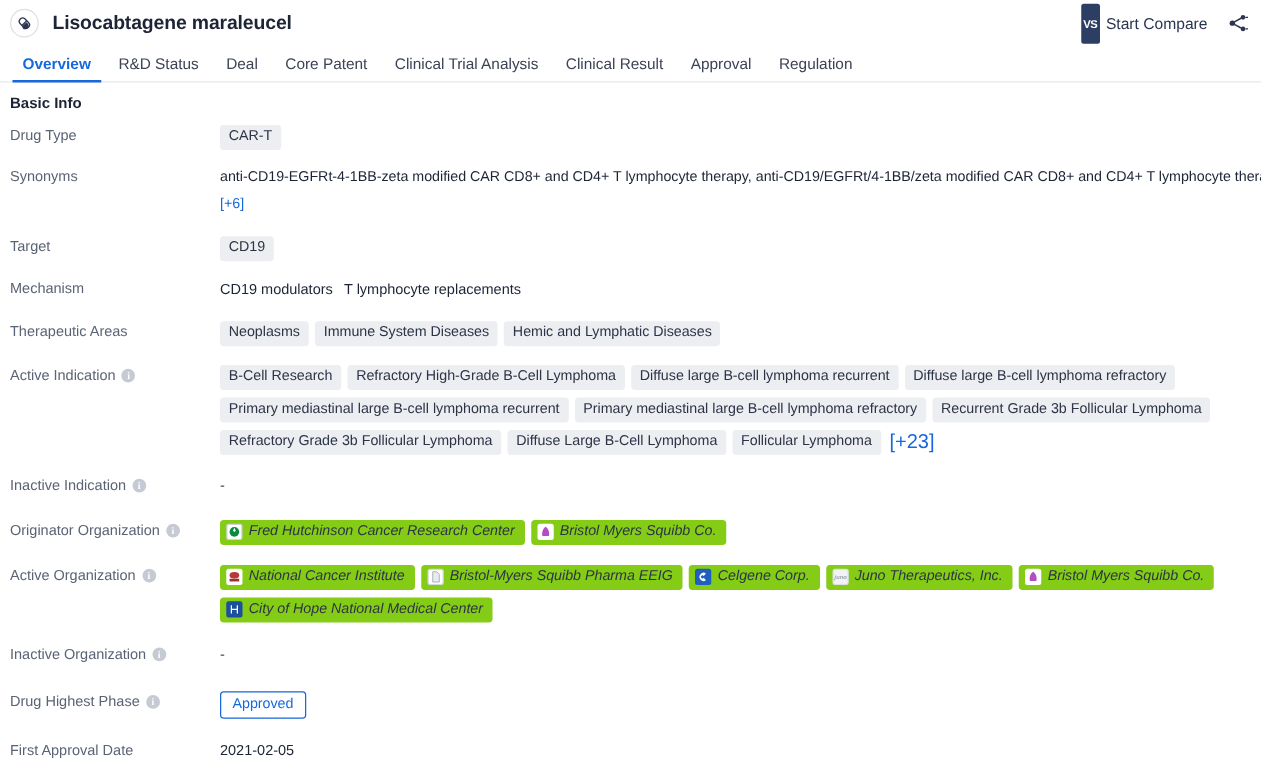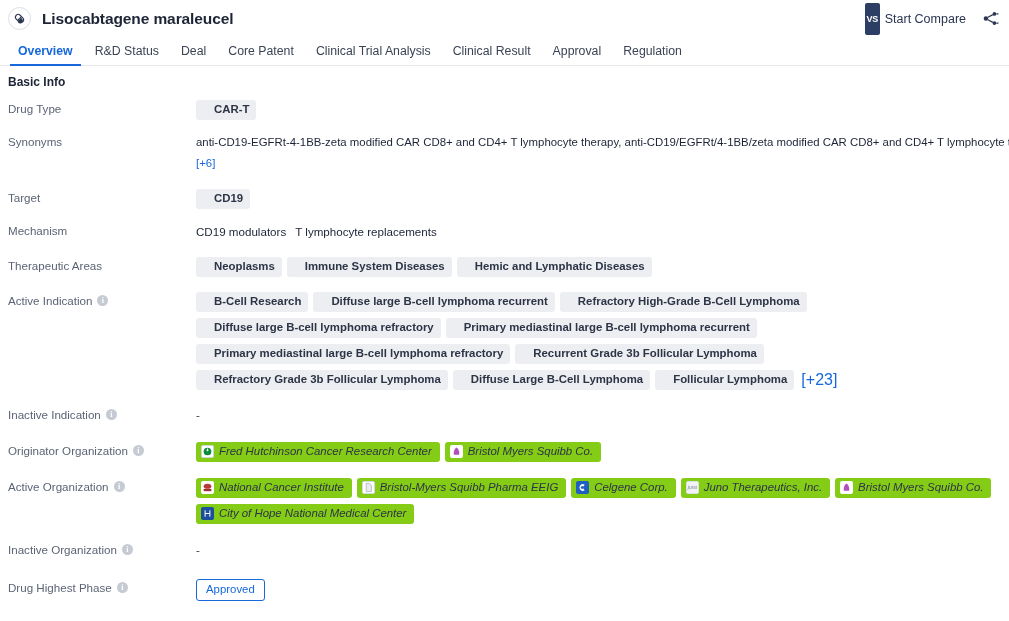--- a/index.html
+++ b/index.html
@@ -92,21 +92,20 @@
     color: #1c2436;
     padding-left: 8px;
     margin-bottom: 10px;
   }
   .row {
     display: flex;
     align-items: flex-start;
     padding-left: 8px;
     margin-bottom: 7px;
     min-height: 22px;
-    gap: 20px;
   }
   .row-label {
     width: 168px;
     flex: 0 0 168px;
     font-size: 11.6px;
     color: #5b6475;
     padding-top: 3px;
     display: flex;
     align-items: center;
     gap: 5px;
@@ -130,25 +129,24 @@
     flex-wrap: wrap;
     align-items: flex-start;
     gap: 6px 5px;
     padding-top: 1px;
   }
   .chip {
     background: #eceef1;
     color: #2c3446;
     font-size: 11.4px;
     border-radius: 3px;
-    padding: 3px 7px 4px 18px;
+    padding: 3px 7px 4px 7px;
     line-height: 13px;
     white-space: nowrap;
     cursor: pointer;
-    font-weight: bold;
   }
   .plain-text {
     font-size: 11.6px;
     color: #1c2436;
     line-height: 20px;
     white-space: nowrap;
   }
   .mech-row { gap: 0 9px; }
   .dash { font-size: 11.6px; color: #3a4153; padding-top: 2px; }
 
@@ -316,22 +314,22 @@
       </div>
     </div>
 
     <div class="row" style="margin-bottom:15px;">
       <div class="row-label">
         <span>Active Indication</span>
         <span class="info-icon">i</span>
       </div>
       <div class="row-value" style="max-width:838px;">
         <span class="chip">B-Cell Research</span>
+        <span class="chip">Refractory High-Grade B-Cell Lymphoma</span>
         <span class="chip">Diffuse large B-cell lymphoma recurrent</span>
-        <span class="chip">Refractory High-Grade B-Cell Lymphoma</span>
         <span class="chip">Diffuse large B-cell lymphoma refractory</span>
         <span class="chip">Primary mediastinal large B-cell lymphoma recurrent</span>
         <span class="chip">Primary mediastinal large B-cell lymphoma refractory</span>
         <span class="chip">Recurrent Grade 3b Follicular Lymphoma</span>
         <span class="chip">Refractory Grade 3b Follicular Lymphoma</span>
         <span class="chip">Diffuse Large B-Cell Lymphoma</span>
         <span class="chip">Follicular Lymphoma</span>
         <span class="more-inline">[+23]</span>
       </div>
     </div>

